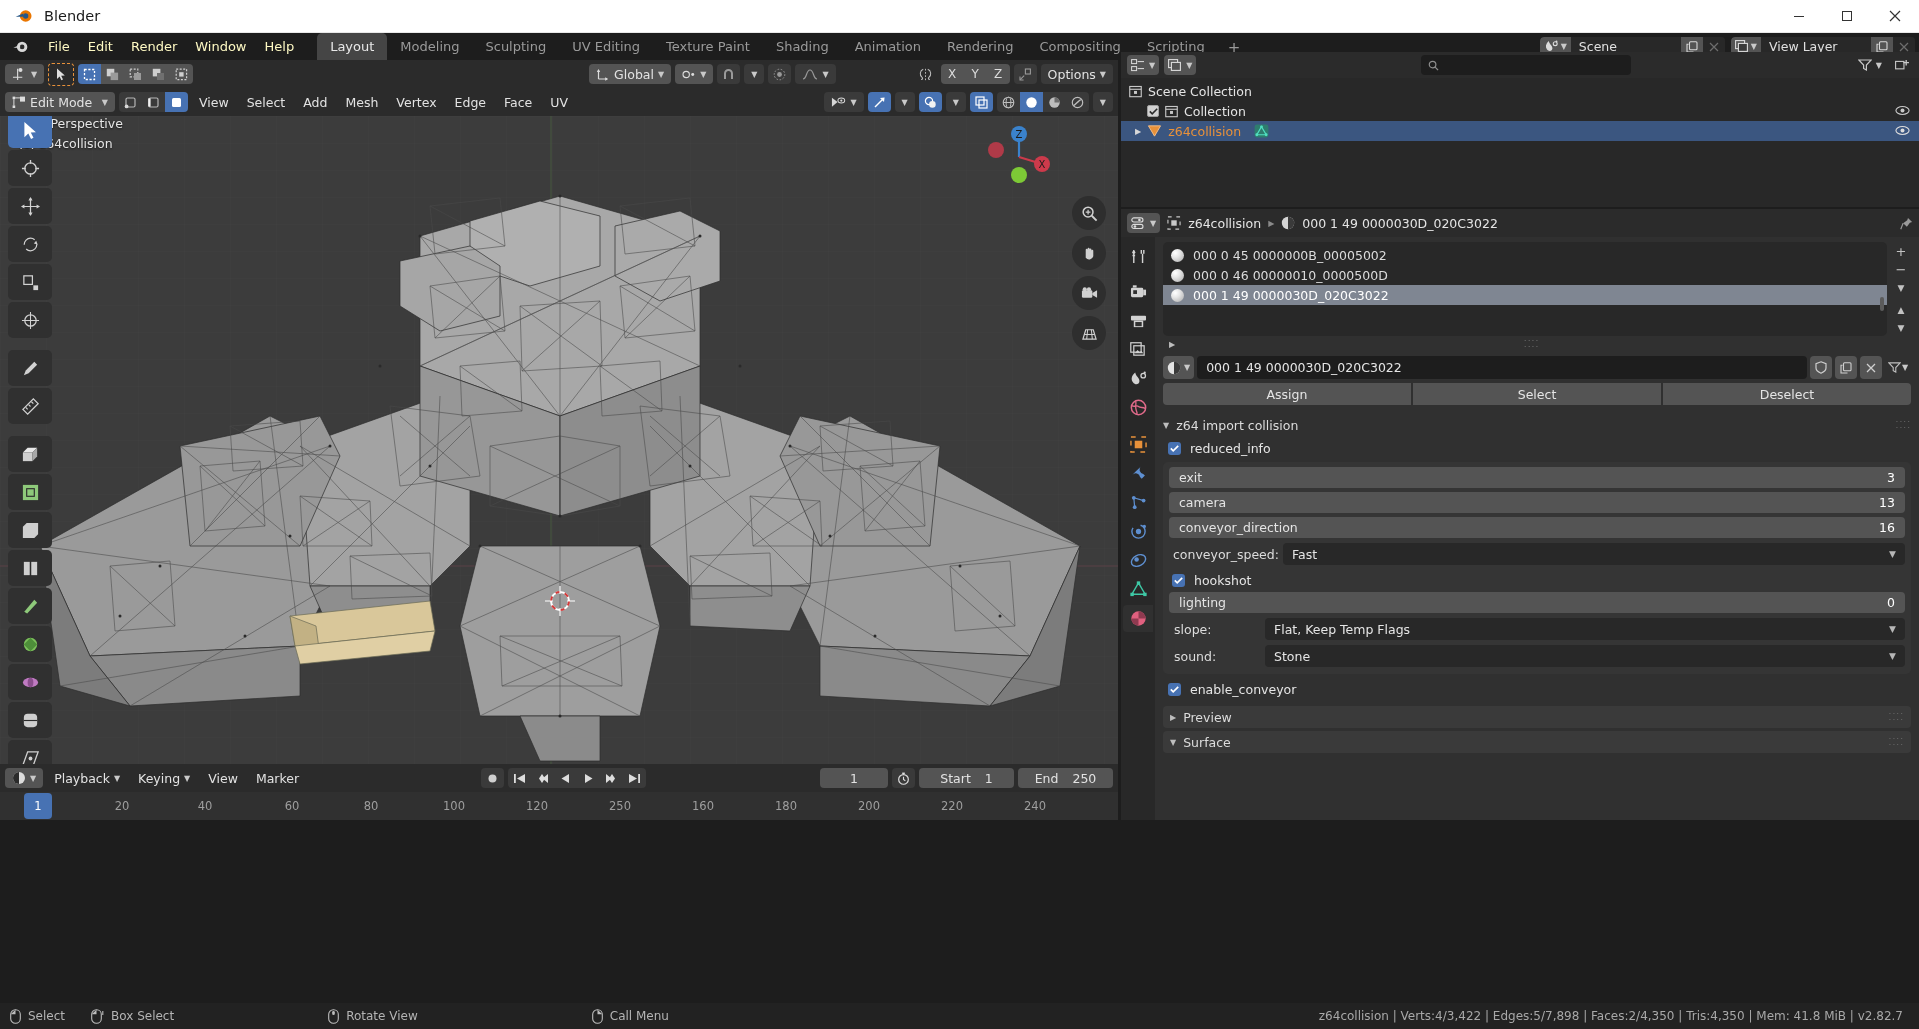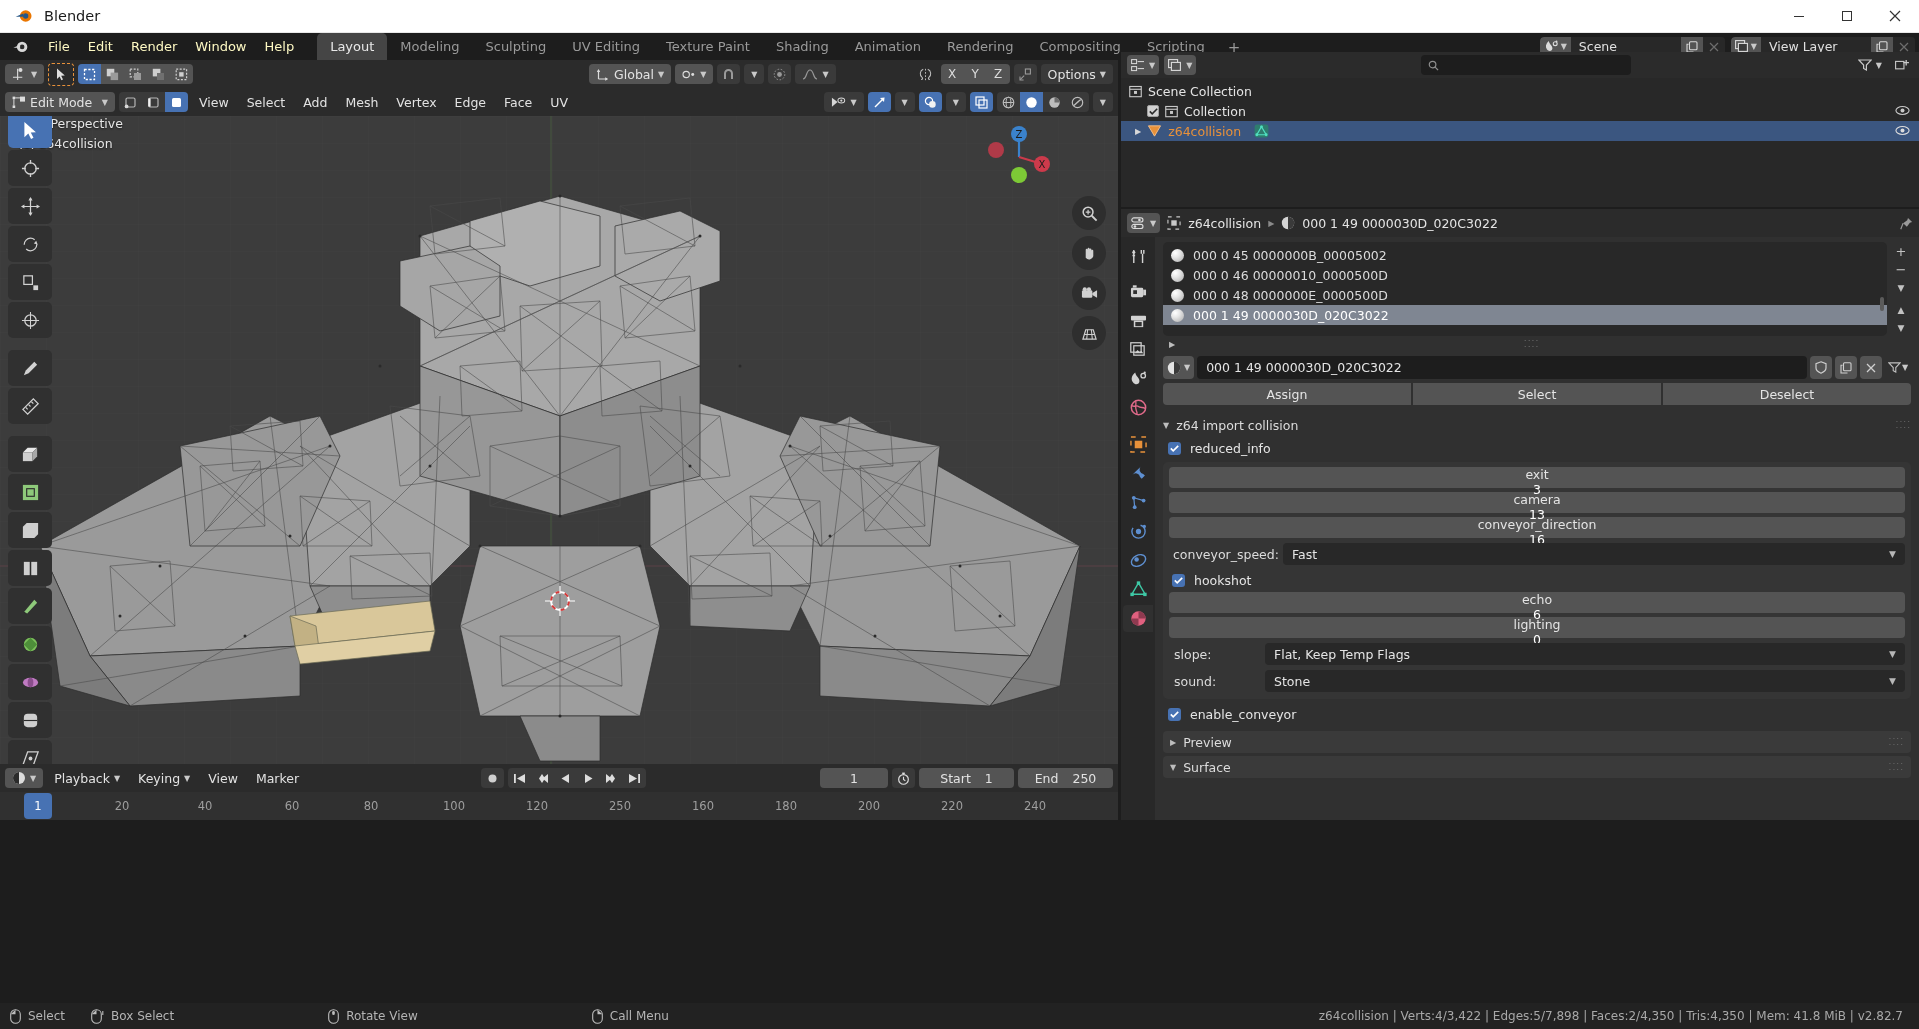--- a/index.html
+++ b/index.html
@@ -119,21 +119,21 @@
   .asd:nth-child(3){ border-radius:0 4px 4px 0;}
 
   .panel-hdr{ display:flex; align-items:center; gap:7px; height:22px; margin-top:9px; font-size:12.5px; color:#dcdcdc; }
   .tri{ font-size:8px; color:#bdbdbd; }
   .grip{ margin-left:auto; color:#6a6a6a; font-size:9px; letter-spacing:1px; }
 
   .cb-row{ display:flex;align-items:center;gap:9px;height:24px;padding-left:5px;font-size:12.5px; }
   .cbox{ width:13px;height:13px;border-radius:3px;background:#4772b3;display:flex;align-items:center;justify-content:center; }
   .cbox svg{display:block;}
 
-  .num-row{ display:flex;align-items:center;justify-content:space-between; background:#545454; border-radius:4px; height:21px; padding:0 10px; font-size:12.5px; margin-bottom:4px;flex-direction:column; }
+  .num-row{ display:flex;align-items:center;justify-content:space-between; background:#545454; border-radius:4px; height:21px; padding:0 10px; font-size:12.5px; margin-bottom:4px; }
   .num-row .lbl{ color:#e4e4e4; }
   .num-row .val{ color:#ffffff; }
 
   .enum-row{ display:flex;align-items:center;gap:4px; height:24px; margin-bottom:4px; }
   .enum-lbl{ font-size:12.5px; color:#dcdcdc; }
   .enum-lbl.wide{ width:92px; padding-left:5px; }
   .enum-box{ flex:1; background:#282828; border-radius:4px; height:22px; display:flex;align-items:center; padding:0 9px; font-size:12.5px; position:relative; }
   .enum-box .ch{ position:absolute; right:9px; color:#b7b7b7; font-size:9px; }
   .sub-box{ background:#353535; border-radius:5px; padding:6px 7px; margin-top:2px; }
 
@@ -1059,24 +1059,20 @@
       <div style="display:flex; gap:4px;">
         <div class="matlist" style="flex:1;">
           <div class="mat-row">
             <span class="mat-ball"></span>
             <span>000 0 45 0000000B_00005002</span>
           </div>
           <div class="mat-row">
             <span class="mat-ball"></span>
             <span>000 0 46 00000010_0000500D</span>
           </div>
-          <div class="mat-row">
-            <span class="mat-ball"></span>
-            <span>000 0 48 0000000E_0000500D</span>
-          </div>
           <div class="mat-row sel">
             <span class="mat-ball"></span>
             <span>000 1 49 0000030D_020C3022</span>
           </div>
           <div class="mat-scroll"></div>
         </div>
         <div style="width:20px; display:flex; flex-direction:column; align-items:center; gap:1px; padding-top:1px;">
           <div class="ms-btn">+</div>
           <div class="ms-btn">−</div>
           <div class="ms-btn" style="font-size:9px;">▼</div>
@@ -1168,24 +1164,20 @@
             <span class="ch">▼</span>
           </span>
         </div>
         <div class="cb-row" style="padding-left:3px;">
           <span class="cbox">
               <svg width="9" height="7" viewBox="0 0 9 7">
                 <path d="M0.8 3.4 L3.2 5.8 L8.2 0.8" fill="none" stroke="#fff" stroke-width="1.7"></path>
               </svg>
             </span>
           <span>hookshot</span>
-        </div>
-        <div class="num-row">
-          <span class="lbl">echo</span>
-          <span class="val">6</span>
         </div>
         <div class="num-row">
           <span class="lbl">lighting</span>
           <span class="val">0</span>
         </div>
         <div class="enum-row" style="margin-bottom:3px;">
           <span class="enum-lbl wide">slope:</span>
           <span class="enum-box">
             <span>Flat, Keep Temp Flags</span>
             <span class="ch">▼</span>

